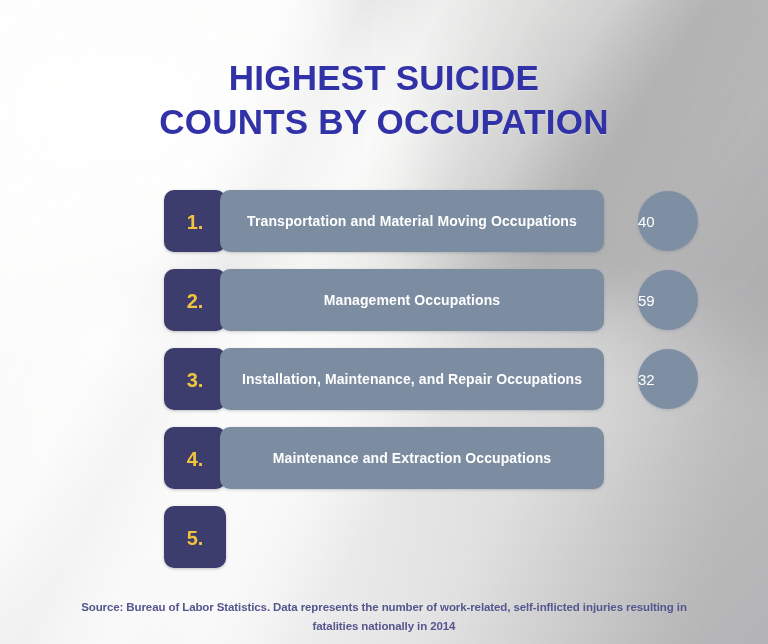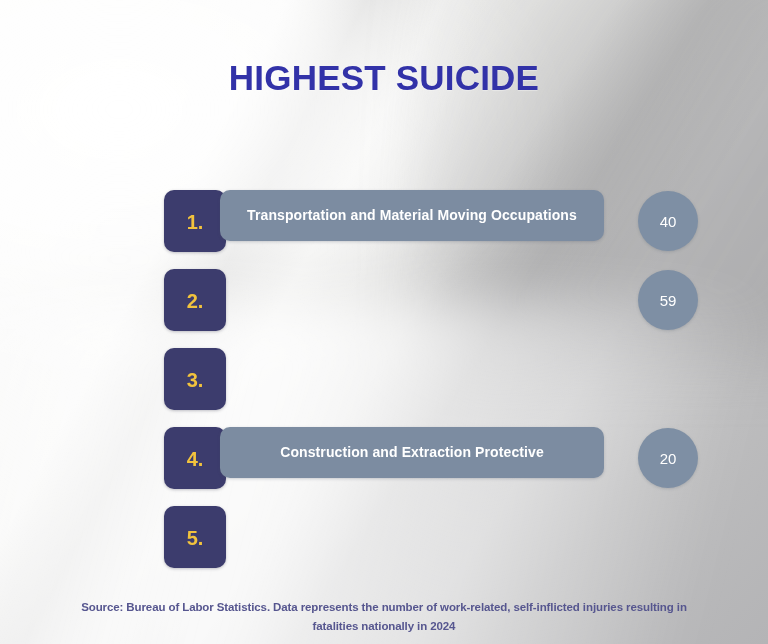--- a/index.html
+++ b/index.html
@@ -146,21 +146,21 @@
     font-weight: bold;
     color: #f2c33d;
     line-height: 1;
     padding-top: 2px;
   }
   .label-panel {
     position: absolute;
     left: 56px;
     top: 0;
     width: 384px;
-    height: 51px;
+    height: 62px;
     border-radius: 10px;
     background: #7c8ca1;
     box-shadow: 0 1px 3px rgba(70,80,95,0.25);
     display: flex;
     align-items: center;
     justify-content: center;
     padding: 0 16px;
     box-sizing: border-box;
   }
   .label-text {
@@ -174,21 +174,20 @@
   .count-circle {
     position: absolute;
     left: 474px;
     top: 1px;
     width: 60px;
     height: 60px;
     border-radius: 50%;
     background: #7e8fa4;
     display: flex;
     align-items: center;
-    justify-content: center;
     box-shadow: 0 1px 3px rgba(70,80,95,0.22);
   }
   .count-text {
     font-size: 15px;
     font-weight: normal;
     color: #ffffff;
     line-height: 1;
   }
 
   
@@ -215,70 +214,77 @@
 
 <div id="infographic">
   <div id="bg-sheen-upper"></div>
   <div id="bg-fold-dark"></div>
   <div id="bg-sheen-lower"></div>
 
   <div id="content">
 
     <div id="title-block">
       <span class="title-line">HIGHEST SUICIDE</span>
+      <span class="title-line">COUNTS BY OCCUPATION</span>
     </div>
 
     <div id="rows">
 
       <div class="row">
         <div class="rank-block">
           <span class="rank-number">1.</span>
         </div>
         <div class="label-panel">
           <span class="label-text">Transportation and Material Moving Occupations</span>
         </div>
         <div class="count-circle">
           <span class="count-text">40</span>
         </div>
       </div>
 
       <div class="row">
         <div class="rank-block">
           <span class="rank-number">2.</span>
         </div>
+        <div class="label-panel">
+          <span class="label-text">Management Occupations</span>
+        </div>
         <div class="count-circle">
           <span class="count-text">59</span>
         </div>
       </div>
 
       <div class="row">
         <div class="rank-block">
           <span class="rank-number">3.</span>
         </div>
+        <div class="label-panel">
+          <span class="label-text">Installation, Maintenance, and Repair Occupations</span>
+        </div>
+        <div class="count-circle">
+          <span class="count-text">32</span>
+        </div>
       </div>
 
       <div class="row">
         <div class="rank-block">
           <span class="rank-number">4.</span>
         </div>
         <div class="label-panel">
-          <span class="label-text">Construction and Extraction Protective</span>
-        </div>
-        <div class="count-circle">
-          <span class="count-text">20</span>
+          <span class="label-text">Maintenance and Extraction Occupations</span>
         </div>
       </div>
 
       <div class="row">
         <div class="rank-block">
           <span class="rank-number">5.</span>
         </div>
       </div>
 
     </div>
 
     <div id="footnote">
       <span class="footnote-line">Source: Bureau of Labor Statistics. Data represents the number of work-related, self-inflicted injuries resulting in</span>
-      <span class="footnote-line">fatalities nationally in 2024</span>
+      <span class="footnote-line">fatalities nationally in 2014</span>
     </div>
 
   </div>
 </div>
 
 </body></html>

